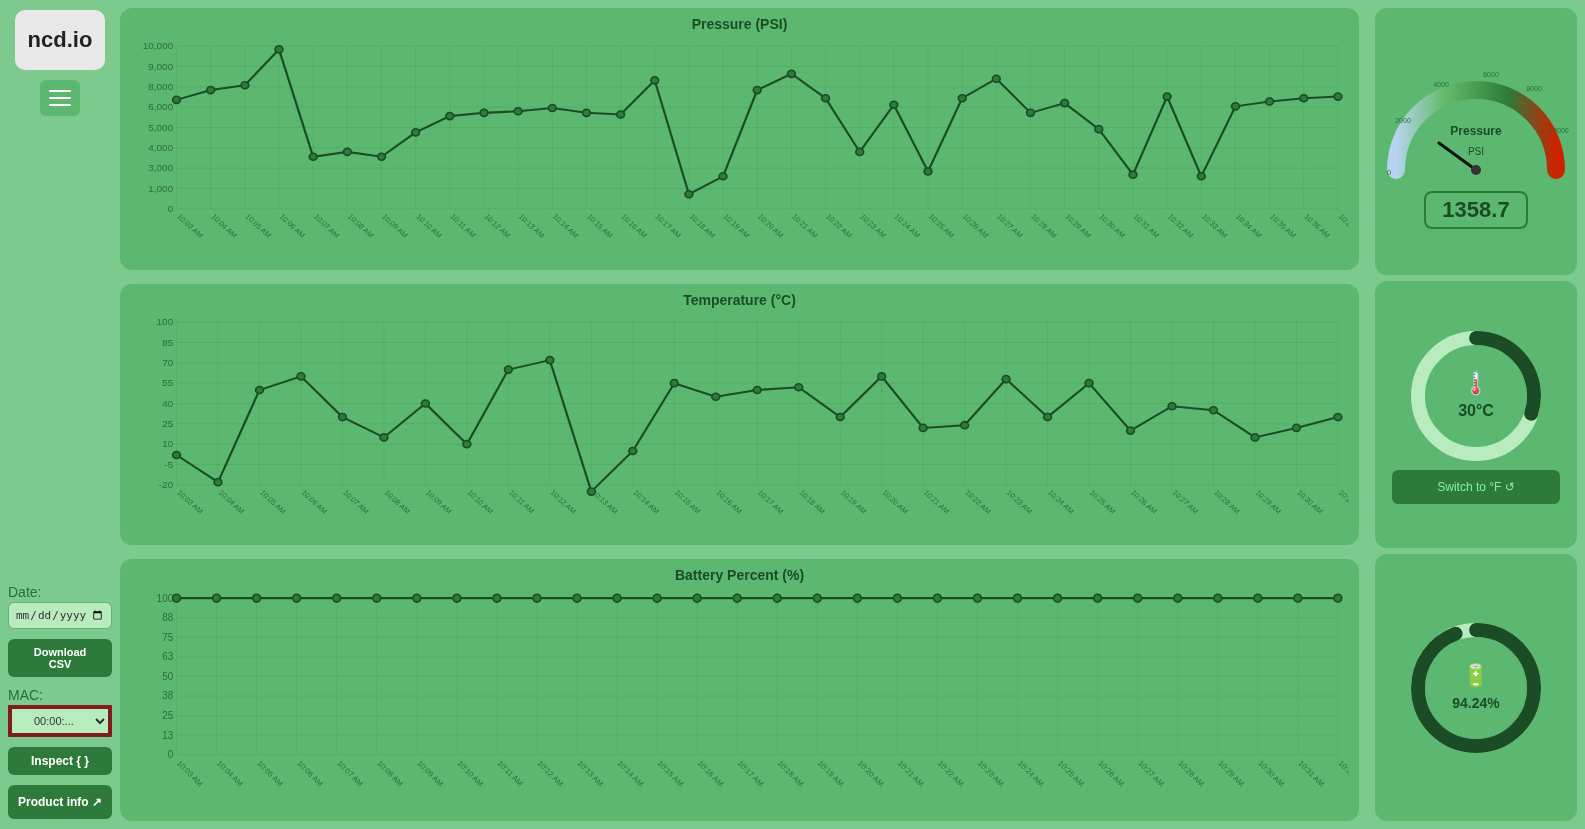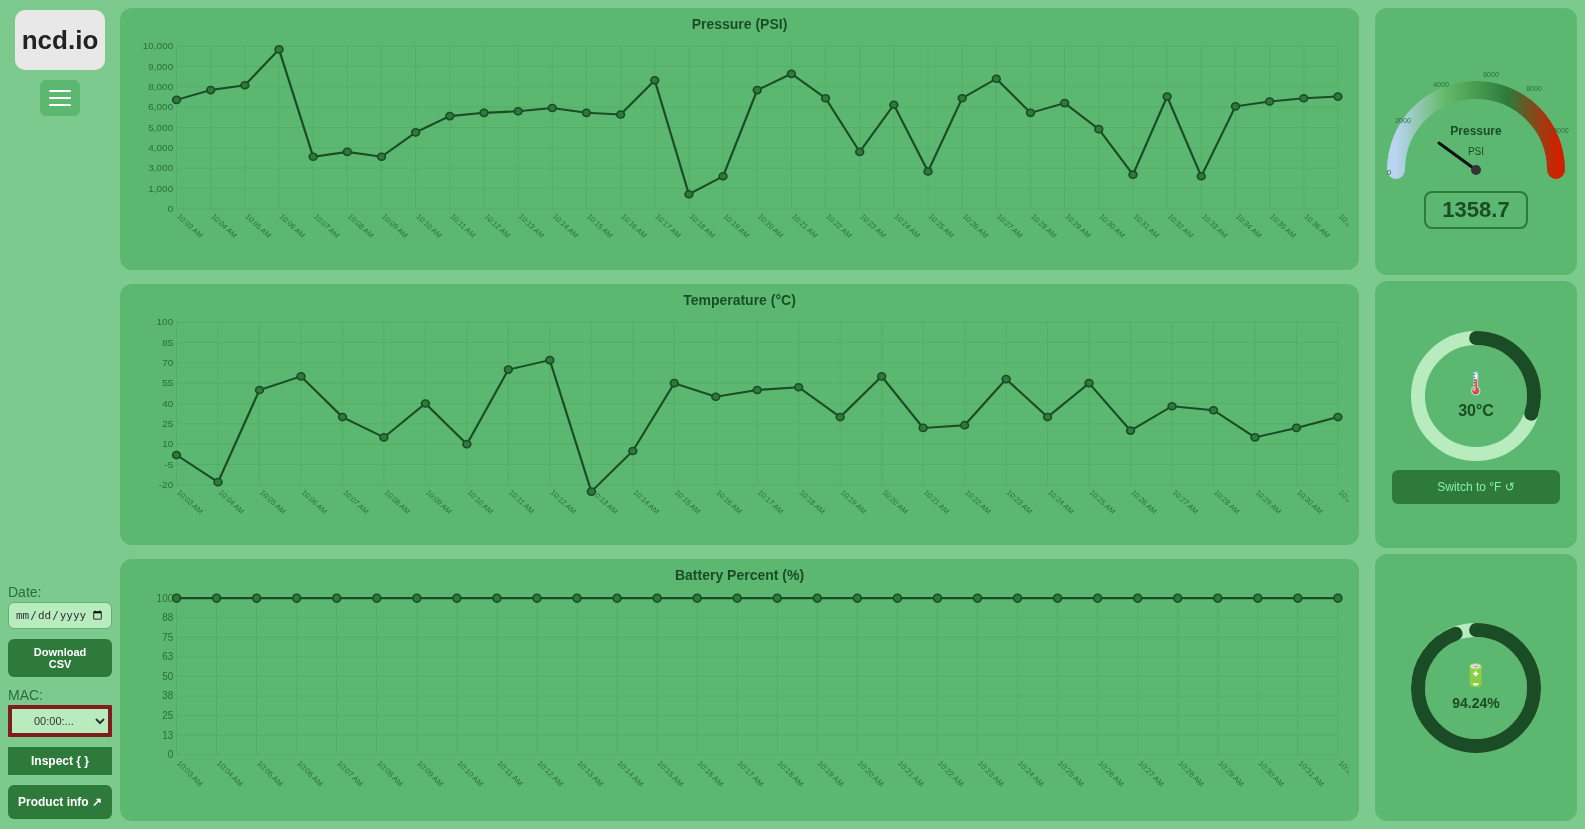--- a/index.html
+++ b/index.html
@@ -25,21 +25,21 @@
     }
 
     #logo-box {
       background: #e8e8e8;
       border-radius: 10px;
       width: 90px;
       height: 60px;
       display: flex;
       align-items: center;
       justify-content: center;
-      font-size: 26px;
+      font-size: 22px;
       font-weight: bold;
       color: #222;
     }
 
     #menu-btn {
       background: #5cb870;
       border: none;
       border-radius: 6px;
       width: 40px;
       height: 36px;
@@ -99,21 +99,21 @@
       border: 4px solid #7f1d1d;
       background: #b8ecbf;
       font-size: 11px;
       color: #333;
     }
 
     #inspect-btn {
       background: #2d7a3a;
       color: white;
       border: none;
-      border-radius: 0;
+      border-radius: 6px;
       padding: 7px 8px;
       font-size: 12px;
       width: 100%;
       cursor: pointer;
       font-weight: bold;
     }
     #product-info-btn {
       background: #2d7a3a;
       color: white;
       border: none;

